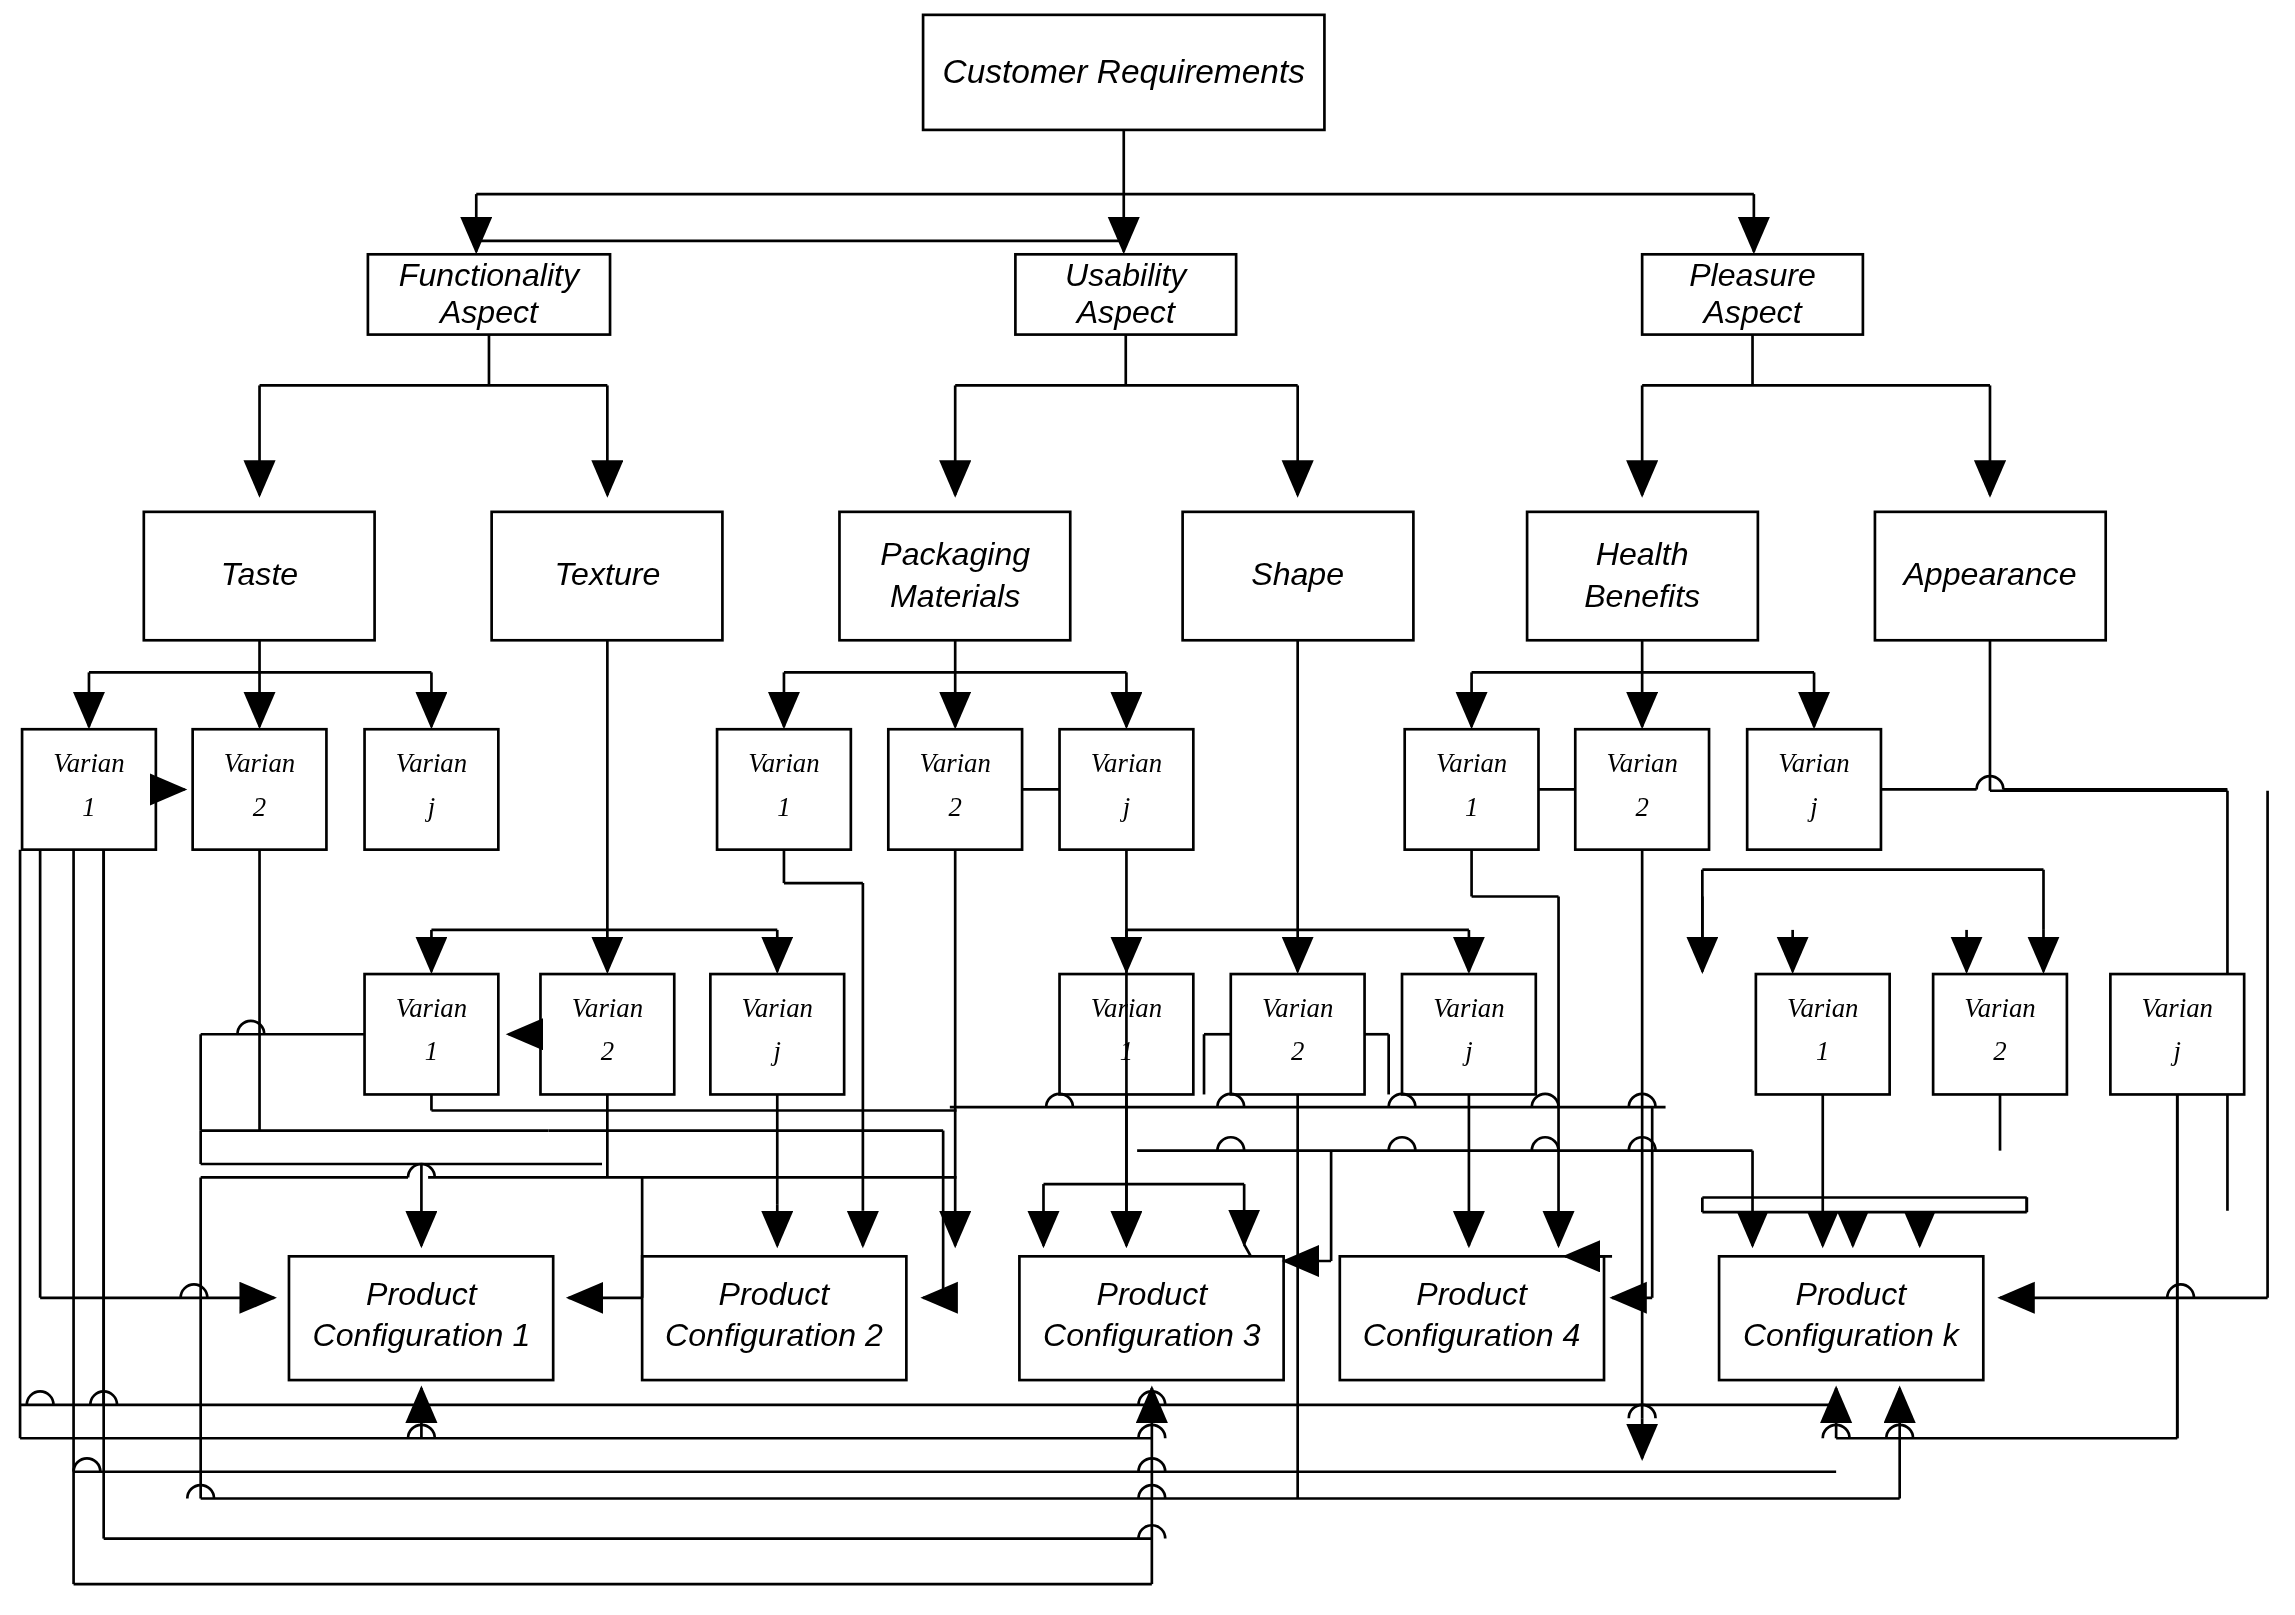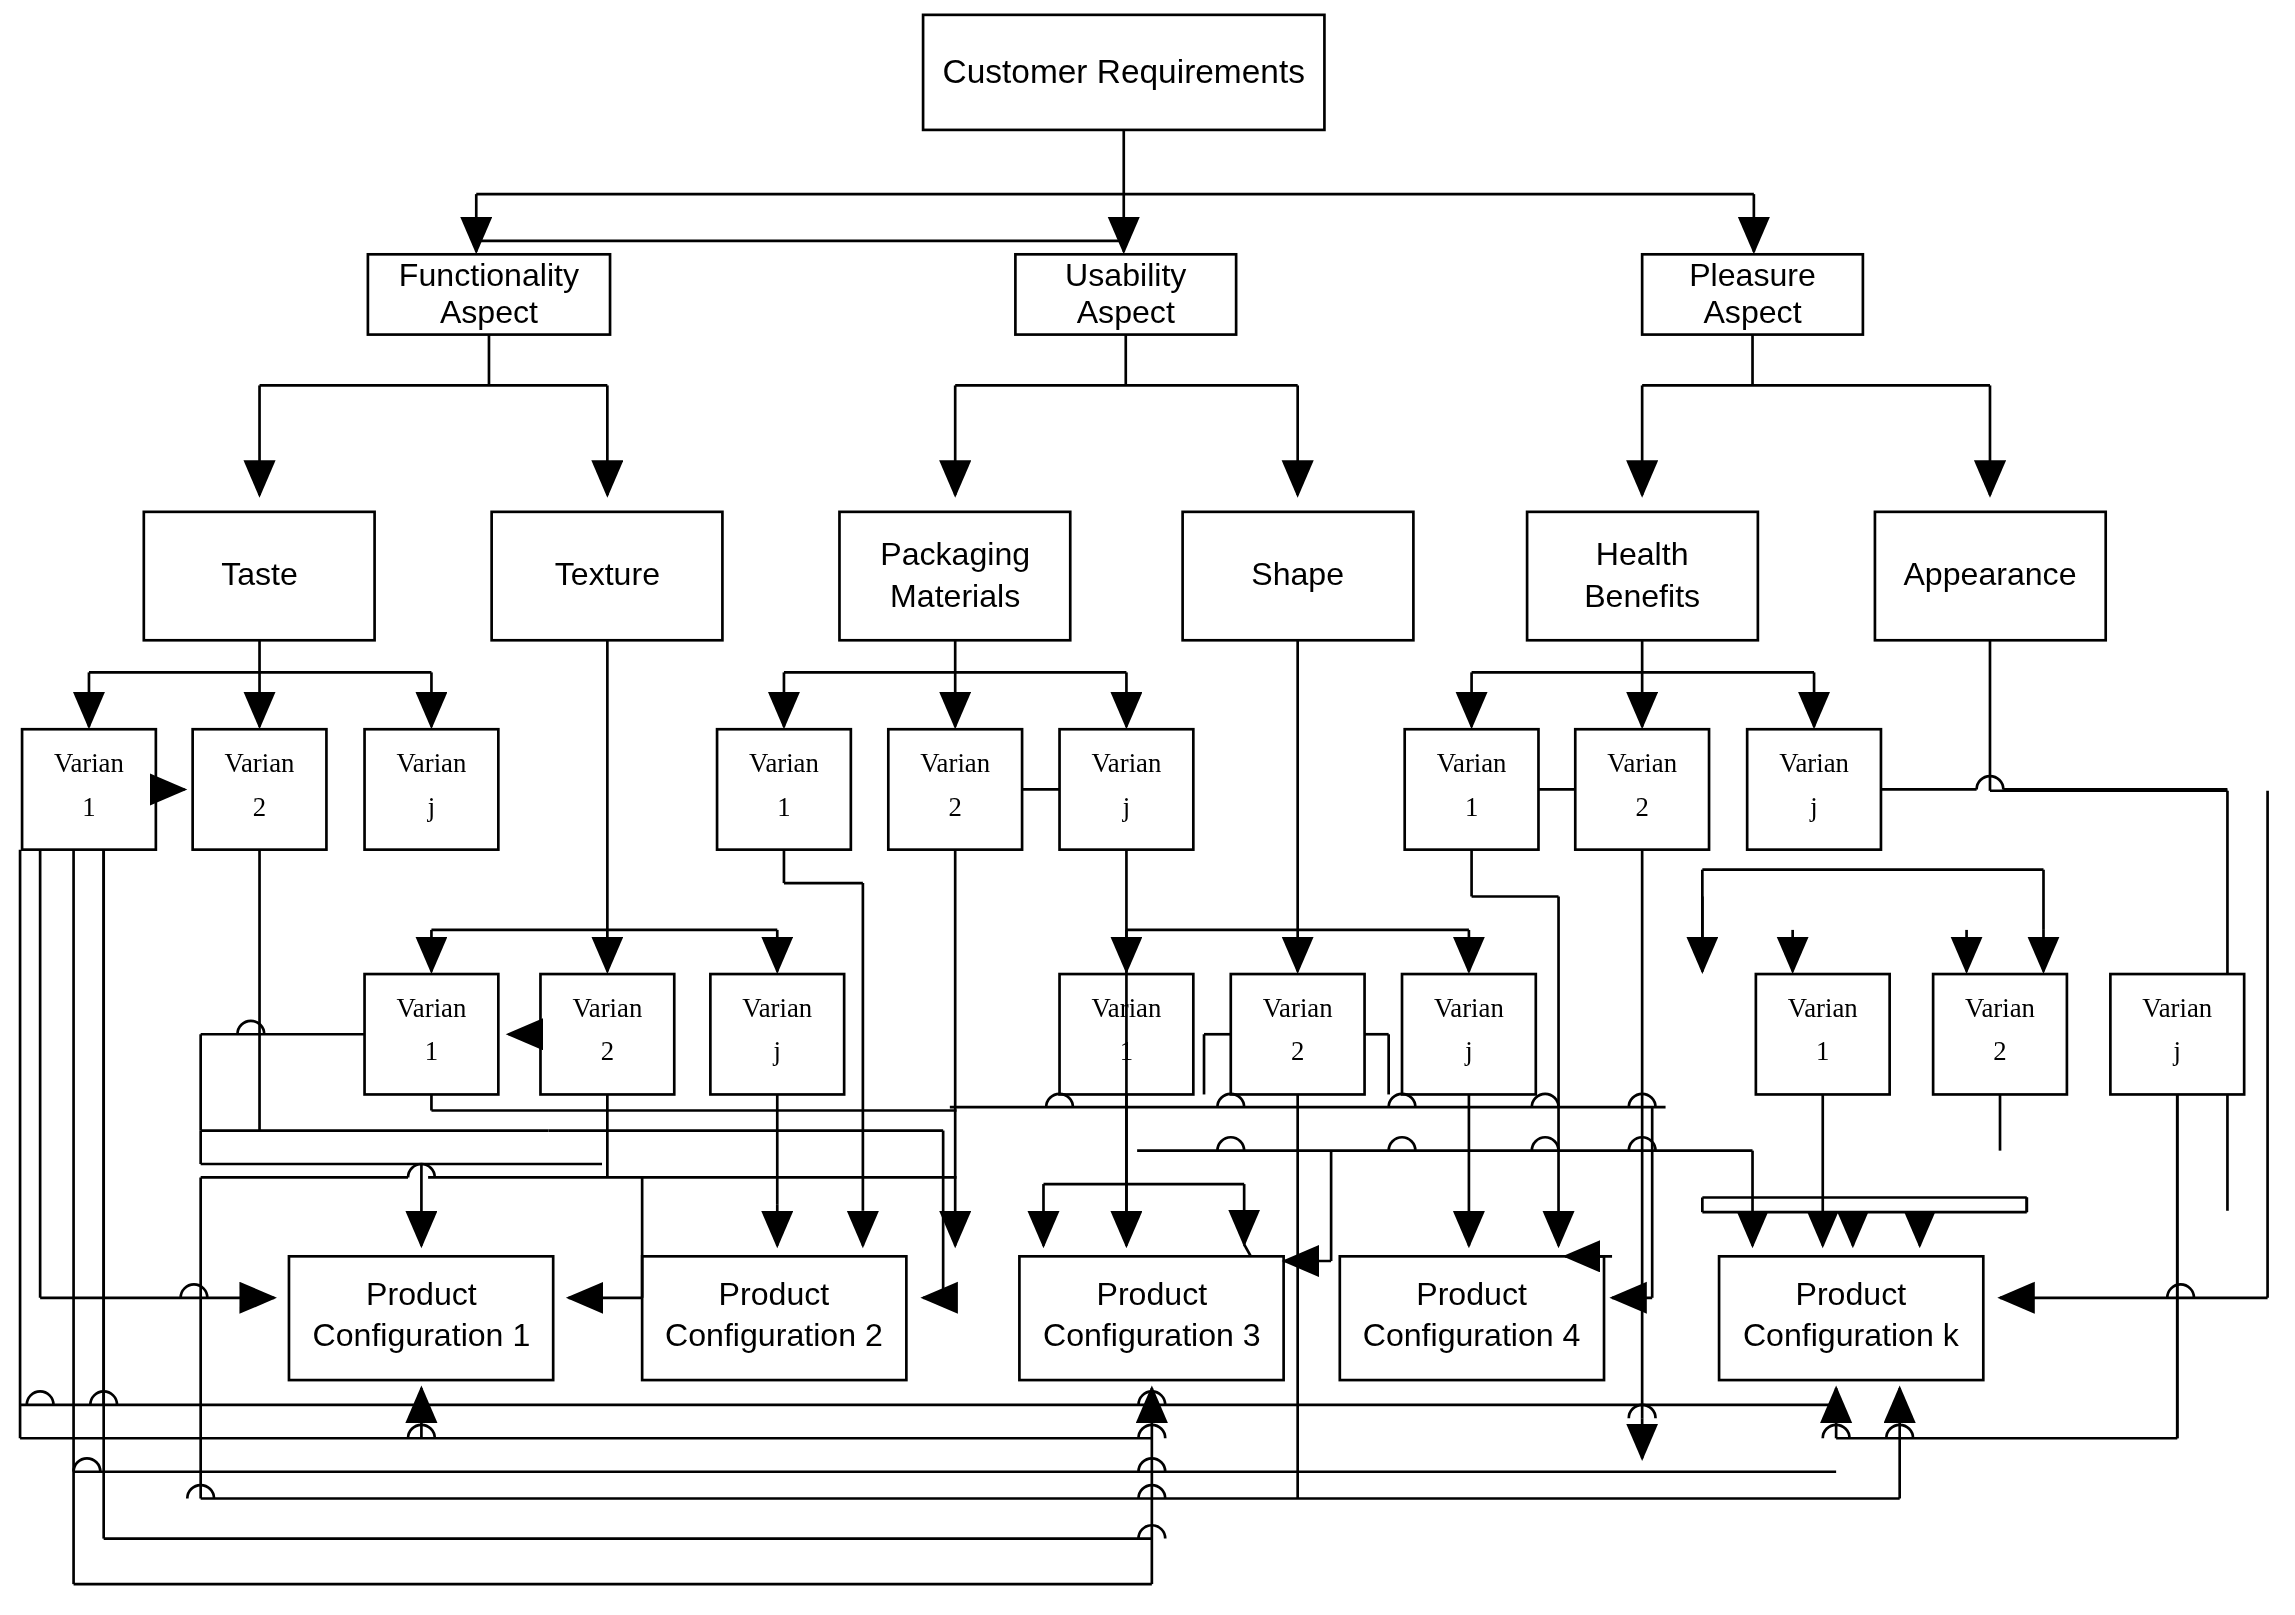--- a/index.html
+++ b/index.html
@@ -1,16 +1,16 @@
 <!DOCTYPE html>
 <html style="font-size:10.7px"><head>
 <meta charset="utf-8">
 <style>
   html,body{margin:0;padding:0;background:#ffffff;}
-  #stage{position:relative;width:2295px;height:1595px;background:#ffffff;overflow:hidden;}
+  #stage{position:relative;width:2295px;height:1595px;background:#ffffff;overflow:hidden;font-style:italic;}
   svg{display:block;}
   .bx{fill:#ffffff;stroke:#000000;stroke-width:4;}
   .ln{stroke:#000000;stroke-width:4;fill:none;}
   .hop{stroke:#000000;stroke-width:4;fill:none;}
   .tx{font-family:"Liberation Sans","DejaVu Sans",sans-serif;fill:#000000;text-anchor:middle;dominant-baseline:middle;}
   .t-root{font-size:50px;}
   .t-aspect{font-size:48px;}
   .t-attr{font-size:48px;}
   .t-var{font-size:40px;font-family:"Liberation Serif","DejaVu Serif",serif;}
   .t-cfg{font-size:48px;}

